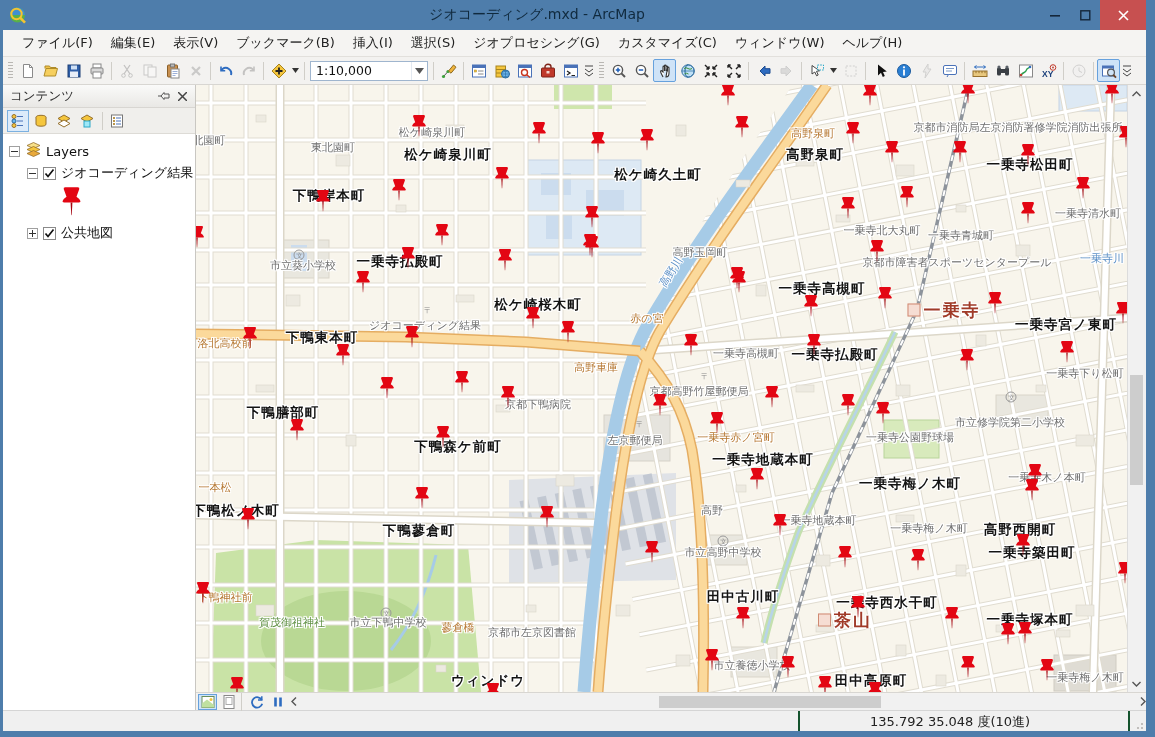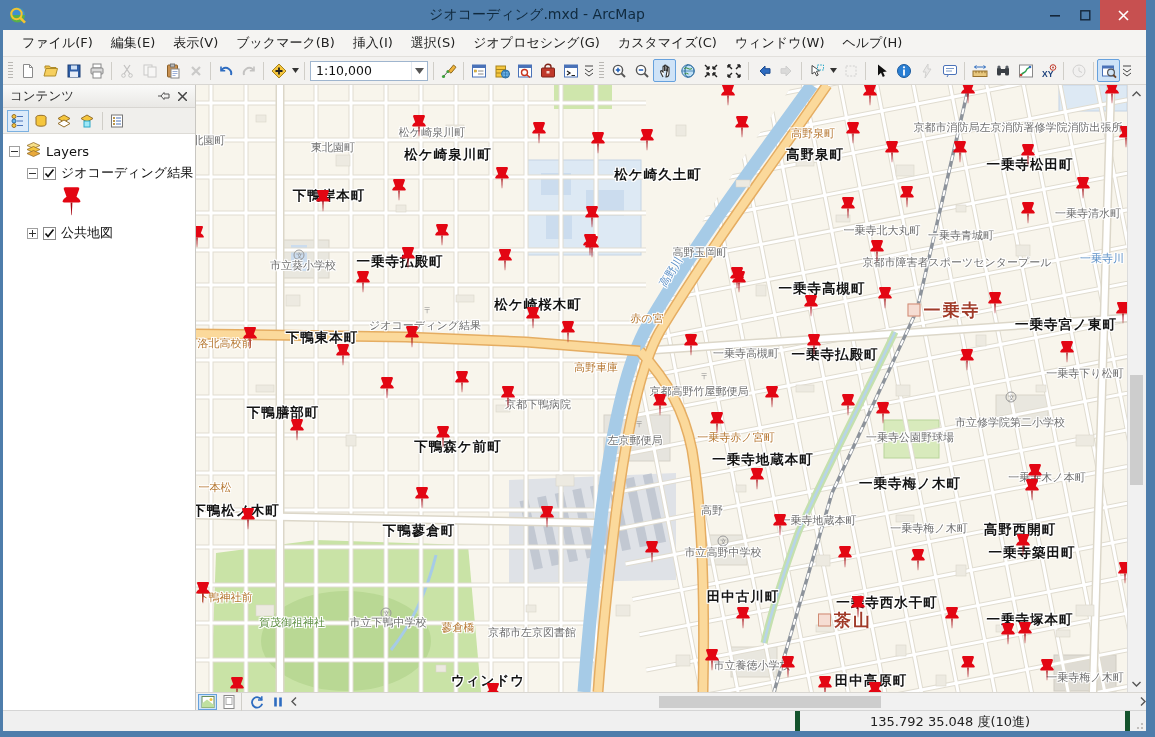--- a/index.html
+++ b/index.html
@@ -65,21 +65,21 @@
   .vscroll{width:17px;background:#f1f1f1;border-left:1px solid #dcdcdc;display:flex;flex-direction:column;position:relative;flex:0 0 auto;}
   .sb-arrow{height:17px;display:flex;align-items:center;justify-content:center;color:#5a5a5a;font-size:9px;flex:0 0 auto;}
   .vthumb{position:absolute;left:2px;width:13px;background:#cdcdcd;}
   .map-bottom{height:18px;display:flex;align-items:center;background:#f3f2f0;border-top:1px solid #d8d6d2;}
   .mv-btn{width:19px;height:16px;display:flex;align-items:center;justify-content:center;border:1px solid transparent;margin-left:2px;flex:0 0 auto;}
   .mv-btn.active{background:#cfe3f7;border-color:#66a1dd;}
   .hscroll{flex:1;position:relative;height:16px;background:#f1f1f1;margin-left:4px;display:flex;align-items:center;}
   .hthumb{position:absolute;top:2px;height:12px;background:#cdcdcd;}
   
   .statusbar{height:22px;background:#f0f0f0;border-top:1px solid #d5d5d5;display:flex;align-items:center;font-size:13px;color:#222;}
-  .sb-cell{height:100%;display:flex;align-items:center;border-right:5px solid #14532d;}
+  .sb-cell{height:100%;display:flex;align-items:center;border-right:2px solid #14532d;}
   .sb-fill{flex:1;}
   .sb-coords{width:330px;padding-left:70px;}
   .sb-grip{width:16px;height:100%;display:flex;align-items:flex-end;justify-content:flex-end;padding:0 2px 2px 0;}
 </style>
 </head>
 <body>
 
 <div class="window">
 
   <div class="titlebar">

